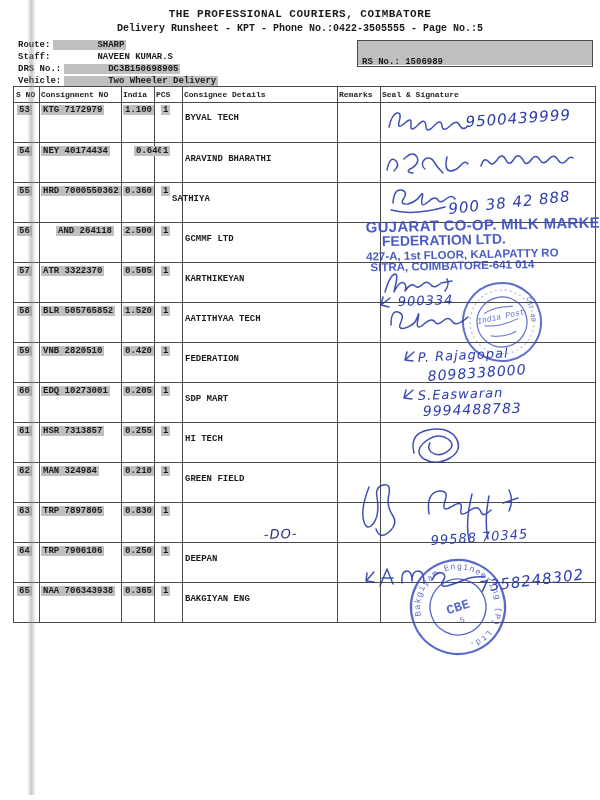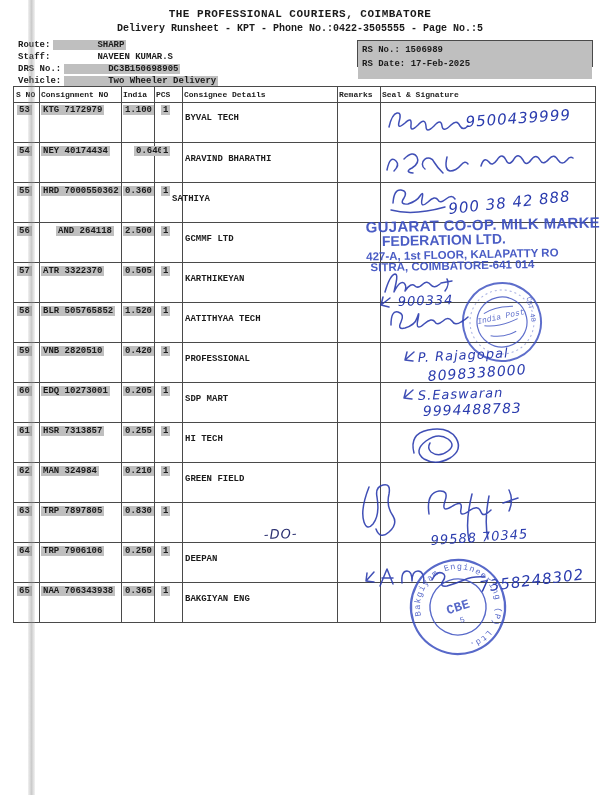--- a/index.html
+++ b/index.html
@@ -7,21 +7,21 @@
         font-family:"Liberation Mono","DejaVu Sans Mono",monospace;color:#1b1b1b;}
   .scanstrip{position:absolute;left:28px;top:0;width:7px;height:795px;z-index:3;
              background:linear-gradient(to right,rgba(160,160,160,.15),rgba(140,140,140,.45),rgba(190,190,190,.2));}
   .title{position:absolute;top:8px;left:0;width:100%;text-align:center;font-weight:700;font-size:11px;letter-spacing:.5px;}
   .subtitle{position:absolute;top:23px;left:0;width:100%;text-align:center;font-weight:700;font-size:10px;}
   .infoline{position:absolute;font-size:9px;font-weight:700;white-space:nowrap;}
   .hl{background:var(--highlight,#bfbfbf);padding:0 2px;}
   .ml{margin-left:3px;padding-left:44px;}
   .rsbox{position:absolute;left:357px;top:40px;width:236px;height:27px;border:1px solid #4a4a4a;box-sizing:border-box;}
   .rsrow{position:absolute;left:0;width:100%;height:24px;background:var(--highlight,#bfbfbf);
-         font-size:9px;font-weight:700;padding:4px 0 0 4px;box-sizing:border-box;white-space:nowrap;}
+         font-size:9px;font-weight:700;padding:16px 0 0 4px;box-sizing:border-box;white-space:nowrap;}
   .table{position:absolute;left:13px;top:86px;width:581px;height:535px;border:1px solid #4a4a4a;box-sizing:content-box;}
   .thead{position:absolute;top:0;left:0;width:100%;height:15px;border-bottom:1px solid #4a4a4a;font-size:8px;font-weight:700;}
   .th{position:absolute;top:3px;white-space:nowrap;}
   .vline{position:absolute;top:0;height:535px;width:1px;background:#4a4a4a;}
   .trow{position:absolute;left:0;width:581px;height:40px;border-top:1px solid #4a4a4a;box-sizing:border-box;}
   .trow.first{border-top:none;}
   .cell{position:absolute;top:3px;font-size:9px;font-weight:700;white-space:nowrap;}
   .cell.consignee{top:11px;}
   .overlay{position:absolute;left:0;top:0;z-index:6;pointer-events:none;}
   .gcmmf{position:absolute;left:366px;top:217px;z-index:5;transform:rotate(-1.2deg);
@@ -63,24 +63,20 @@
   </div>
   <div class="infoline" style="left:18px;top:76px">
     <span>Vehicle:</span><span class="hl ml">Two Wheeler Delivery</span>
   </div>
 
   <div class="rsbox">
     <div class="rsrow" style="top:0">
       <span>RS No.:</span>
       <span>1506989</span>
     </div>
-    <div class="rsrow" style="top:14px">
-      <span>RS Date:</span>
-      <span>17-Feb-2025</span>
-    </div>
   </div>
 
   <div class="table">
     <div class="thead">
       <span class="th" style="left:2px">S NO</span>
       <span class="th" style="left:27px">Consignment NO</span>
       <span class="th" style="left:109px">India</span>
       <span class="th" style="left:142px">PCS</span>
       <span class="th" style="left:170px">Consignee Details</span>
       <span class="th" style="left:325px">Remarks</span>
@@ -133,21 +129,21 @@
           <div class="cell" style="left: 27px;"><span class="hl">BLR 505765852</span></div>
           <div class="cell" style="left: 109px;"><span class="hl">1.520</span></div>
           <div class="cell" style="left: 147px;"><span class="hl">1</span></div>
           <div class="cell consignee" style="left: 171px;"><span>AATITHYAA TECH</span></div>
         </div>
         <div class="trow" style="top: 255px;">
           <div class="cell" style="left: 3px;"><span class="hl">59</span></div>
           <div class="cell" style="left: 27px;"><span class="hl">VNB 2820510</span></div>
           <div class="cell" style="left: 109px;"><span class="hl">0.420</span></div>
           <div class="cell" style="left: 147px;"><span class="hl">1</span></div>
-          <div class="cell consignee" style="left: 171px;"><span>PROFESSIONAL</span></div>
+          <div class="cell consignee" style="left: 171px;"><span>FEDERATION</span></div>
         </div>
         <div class="trow" style="top: 295px;">
           <div class="cell" style="left: 3px;"><span class="hl">60</span></div>
           <div class="cell" style="left: 27px;"><span class="hl">EDQ 10273001</span></div>
           <div class="cell" style="left: 109px;"><span class="hl">0.205</span></div>
           <div class="cell" style="left: 147px;"><span class="hl">1</span></div>
           <div class="cell consignee" style="left: 171px;"><span>SDP MART</span></div>
         </div>
         <div class="trow" style="top: 335px;">
           <div class="cell" style="left: 3px;"><span class="hl">61</span></div>

